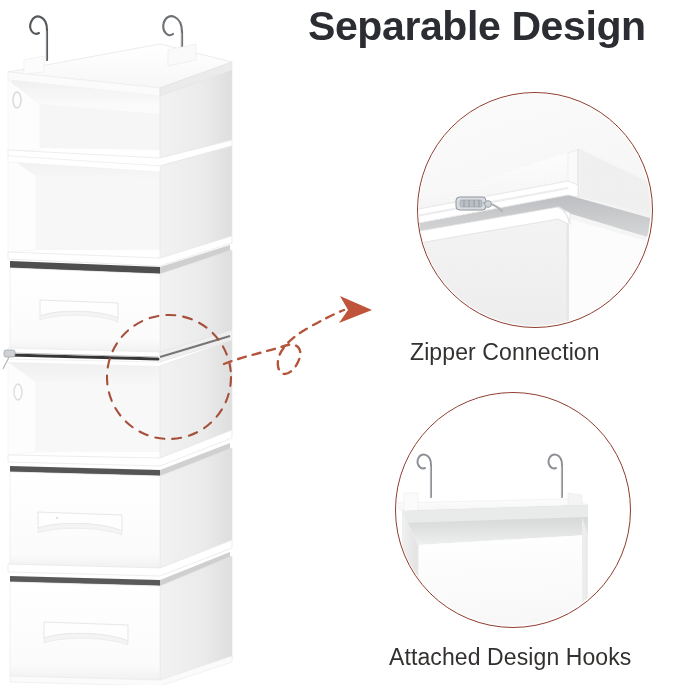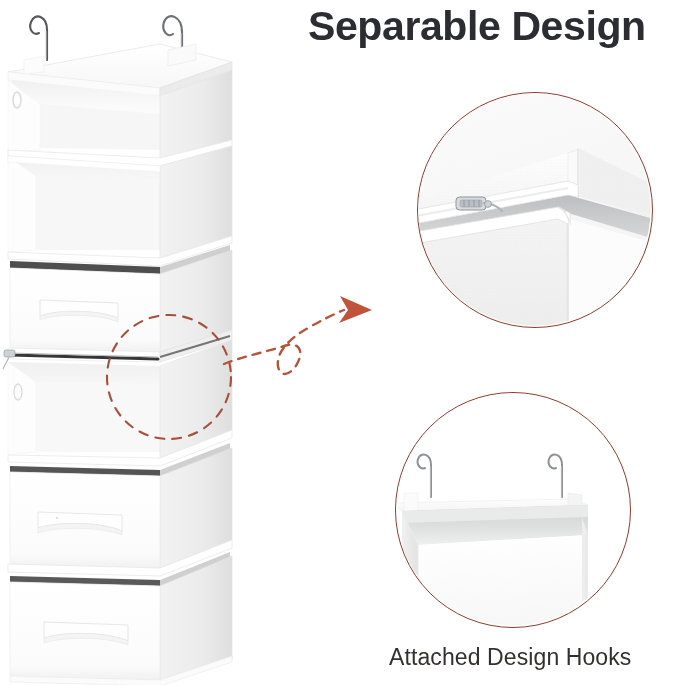--- a/index.html
+++ b/index.html
@@ -368,15 +368,16 @@
 
         <polygon points="186,124 192,142 192,243 186,243" fill="#ededed"></polygon>
 
         <line x1="22" y1="152" x2="22" y2="243" stroke="#ebebeb" stroke-width="1.2"></line>
         <line x1="190" y1="142" x2="190" y2="243" stroke="#e8e8e8" stroke-width="1.2"></line>
       </g>
     </svg>
   </div>
 
   <div class="headline">Separable Design</div>
+  <div id="cap-zipper" class="caption">Zipper Connection</div>
   <div id="cap-hooks" class="caption">Attached Design Hooks</div>
 
 </div>
 
 </body></html>

